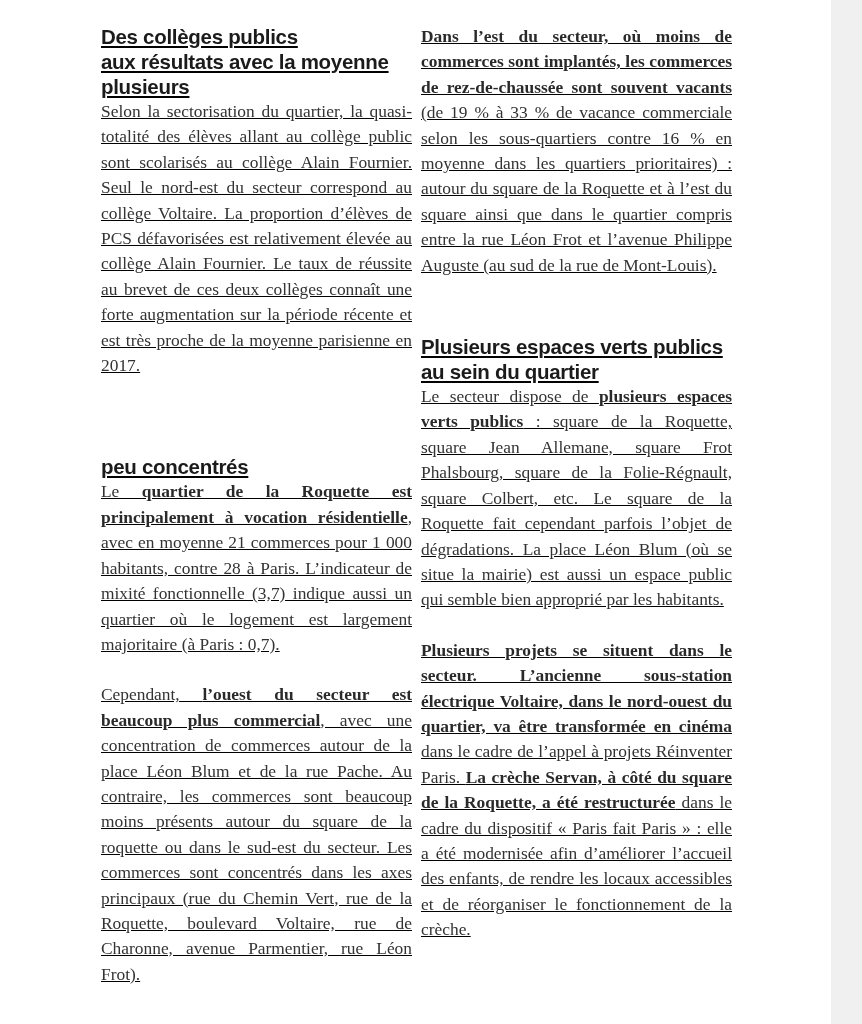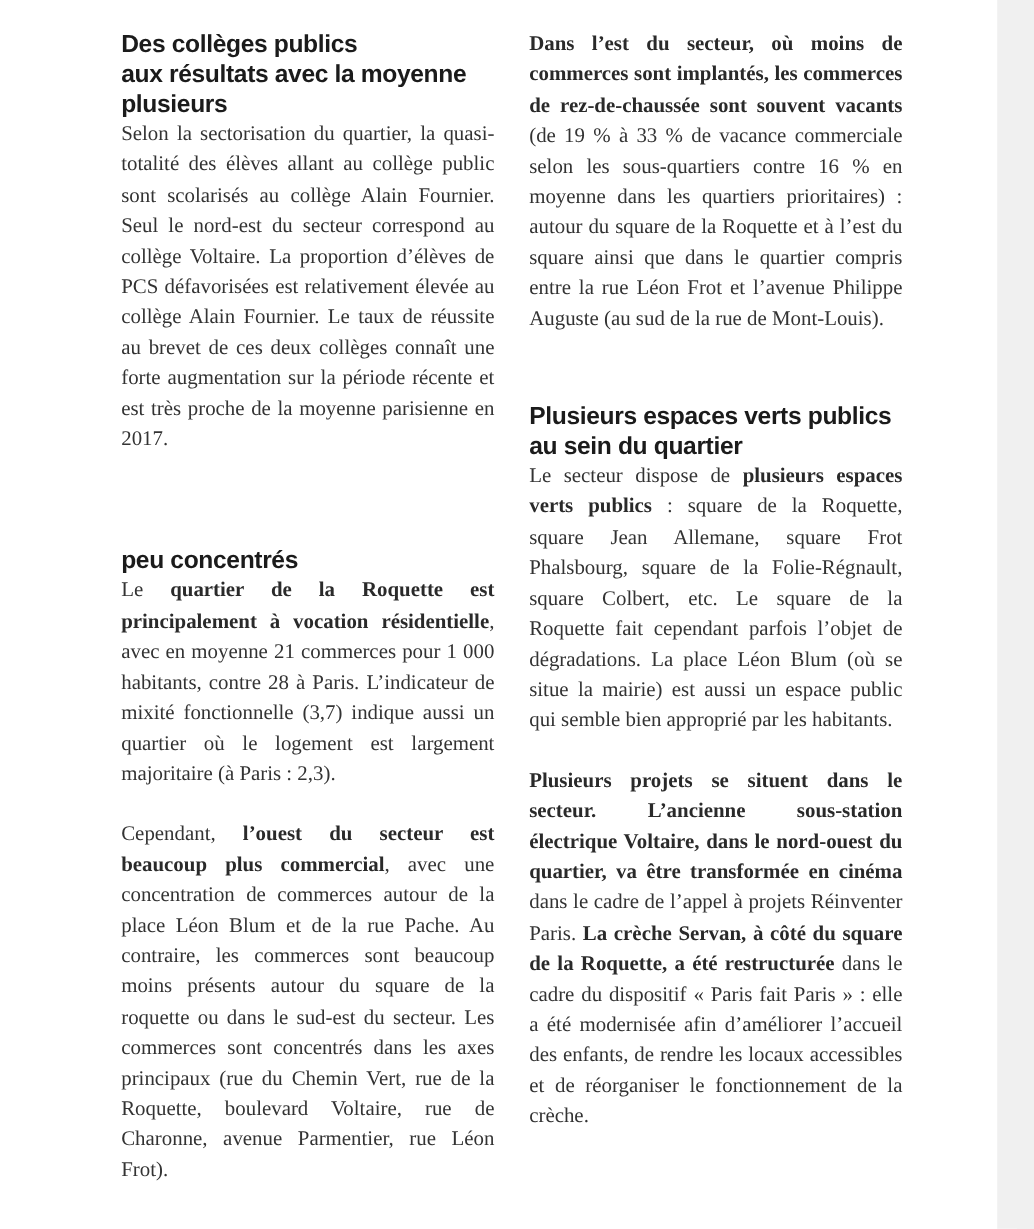--- a/index.html
+++ b/index.html
@@ -18,23 +18,24 @@
       top: 0;
       left: 831px;
       width: 31px;
       height: 1024px;
       background: #f0f0f0;
     }
     .column {
       position: absolute;
       top: 24px;
       width: 311px;
+      text-decoration: underline;
     }
     .col-left { left: 101px; }
-    .col-right { left: 441px; }
+    .col-right { left: 421px; }
 
     h2 {
       font-family: "Liberation Sans", "DejaVu Sans", sans-serif;
       font-weight: bold;
       font-size: 20.5px;
       line-height: 25px;
       color: #1b1b1b;
       margin: 0;
       letter-spacing: -0.3px;
     }
@@ -68,21 +69,21 @@
       <span>plusieurs</span>
     </h2>
     <p>Selon la sectorisation du quartier, la quasi-totalité des élèves allant au collège public sont scolarisés au collège Alain Fournier. Seul le nord-est du secteur correspond au collège Voltaire. La proportion d’élèves de PCS défavorisées est relativement élevée au collège Alain Fournier. Le taux de réussite au brevet de ces deux collèges connaît une forte augmentation sur la période récente et est très proche de la moyenne parisienne en 2017.</p>
   </section>
 
   <section class="gap-section">
     <h2>
       <br>
       <span>peu concentrés</span>
     </h2>
-    <p><span>Le </span><b>quartier de la Roquette est principalement à vocation résidentielle</b><span>, avec en moyenne 21 commerces pour 1 000 habitants, contre 28 à Paris. L’indicateur de mixité fonctionnelle (3,7) indique aussi un quartier où le logement est largement majoritaire (à Paris : 2,3).</span></p>
+    <p><span>Le </span><b>quartier de la Roquette est principalement à vocation résidentielle</b><span>, avec en moyenne 21 commerces pour 1 000 habitants, contre 28 à Paris. L’indicateur de mixité fonctionnelle (3,7) indique aussi un quartier où le logement est largement majoritaire (à Paris : 0,7).</span></p>
     <p class="gap-para"><span>Cependant, </span><b>l’ouest du secteur est beaucoup plus commercial</b><span>, avec une concentration de commerces autour de la place Léon Blum et de la rue Pache. Au contraire, les commerces sont beaucoup moins présents autour du square de la roquette ou dans le sud-est du secteur. Les commerces sont concentrés dans les axes principaux (rue du Chemin Vert, rue de la Roquette, boulevard Voltaire, rue de Charonne, avenue Parmentier, rue Léon Frot).</span></p>
   </section>
 </div>
 
 <div class="column col-right">
   <p><b>Dans l’est du secteur, où moins de commerces sont implantés, les commerces de rez-de-chaussée sont souvent vacants</b><span> (de 19 % à 33 % de vacance commerciale selon les sous-quartiers contre 16 % en moyenne dans les quartiers prioritaires) : autour du square de la Roquette et à l’est du square ainsi que dans le quartier compris entre la rue Léon Frot et l’avenue Philippe Auguste (au sud de la rue de Mont-Louis).</span></p>
 
   <section class="gap-section-right">
     <h2>
       <span>Plusieurs espaces verts publics</span><br>

